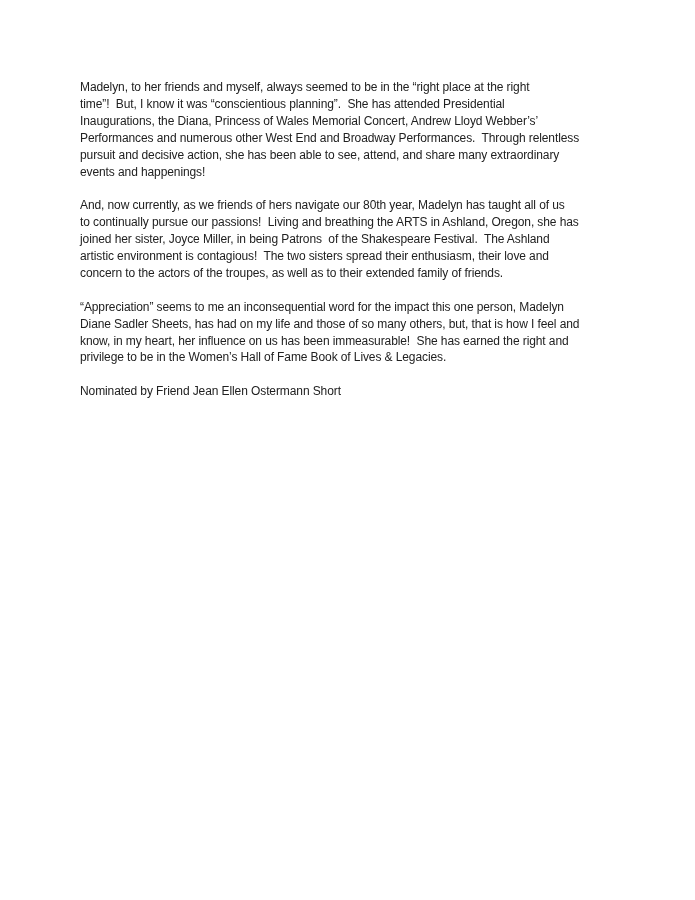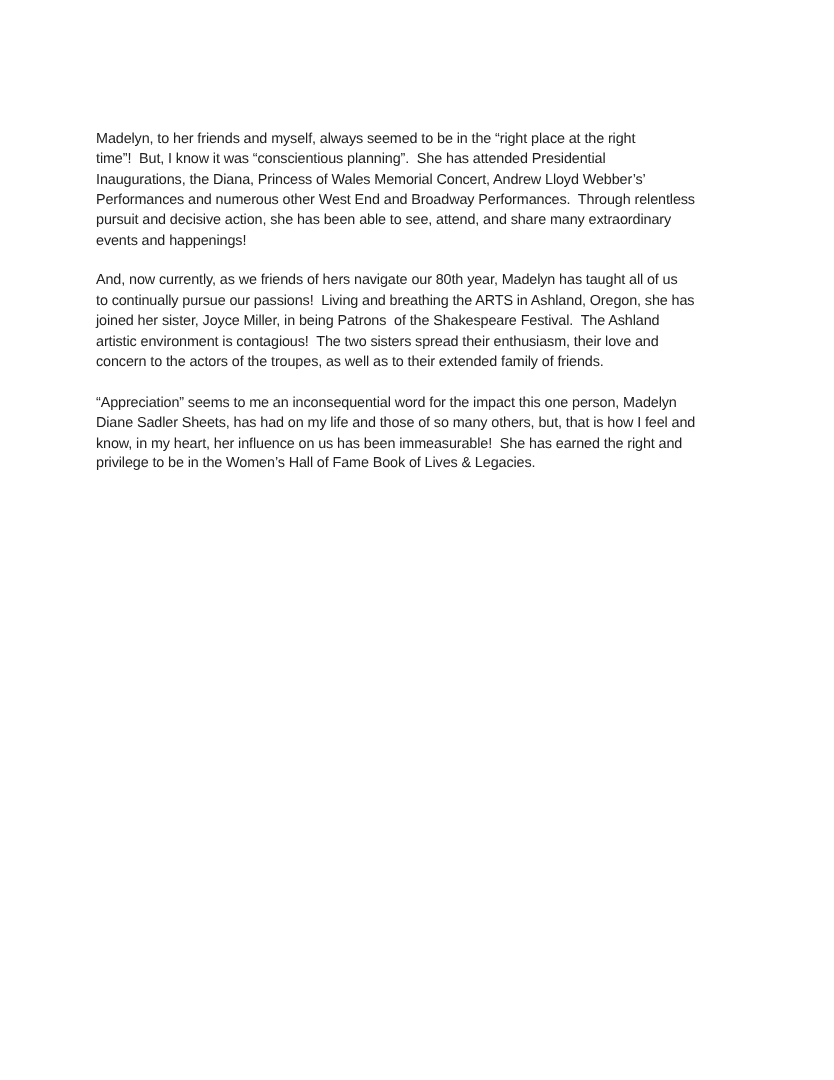--- a/index.html
+++ b/index.html
@@ -13,21 +13,20 @@
     height: 900px;
     background: #ffffff;
     overflow: hidden;
     font-family: "Liberation Sans", sans-serif;
   }
   .doc-body {
     position: absolute;
     left: 80px;
     top: 79px;
     width: 565px;
-    margin-top: 28px;
   }
   .para {
     margin: 0 0 16.9px 0;
     font-size: 12px;
     line-height: 16.9px;
     letter-spacing: -0.1px;
     color: #212121;
     white-space: pre;        
     font-family: "Liberation Sans", sans-serif;
   }
@@ -48,14 +47,15 @@
 events and happenings!</p>
     <p class="para">And, now currently, as we friends of hers navigate our 80th year, Madelyn has taught all of us
 to continually pursue our passions!  Living and breathing the ARTS in Ashland, Oregon, she has
 joined her sister, Joyce Miller, in being Patrons  of the Shakespeare Festival.  The Ashland
 artistic environment is contagious!  The two sisters spread their enthusiasm, their love and
 concern to the actors of the troupes, as well as to their extended family of friends.</p>
     <p class="para">“Appreciation” seems to me an inconsequential word for the impact this one person, Madelyn
 Diane Sadler Sheets, has had on my life and those of so many others, but, that is how I feel and
 know, in my heart, her influence on us has been immeasurable!  She has earned the right and
 privilege to be in the Women’s Hall of Fame Book of Lives &amp; Legacies.</p>
+    <p class="para">Nominated by Friend Jean Ellen Ostermann Short</p>
   </div>
 </div>
 
 </body></html>

